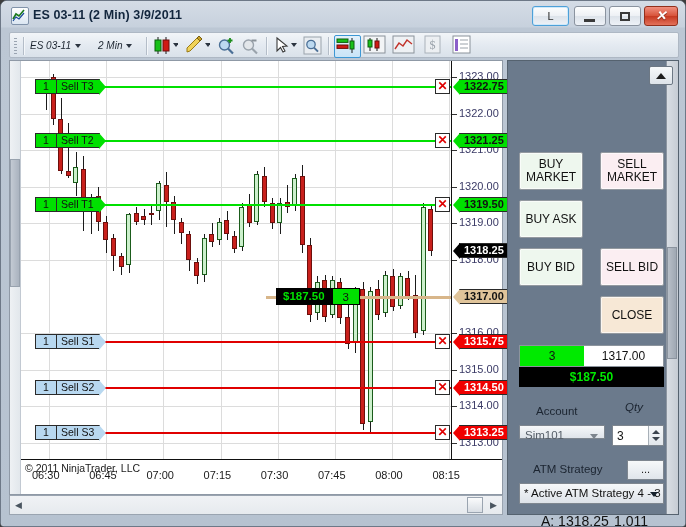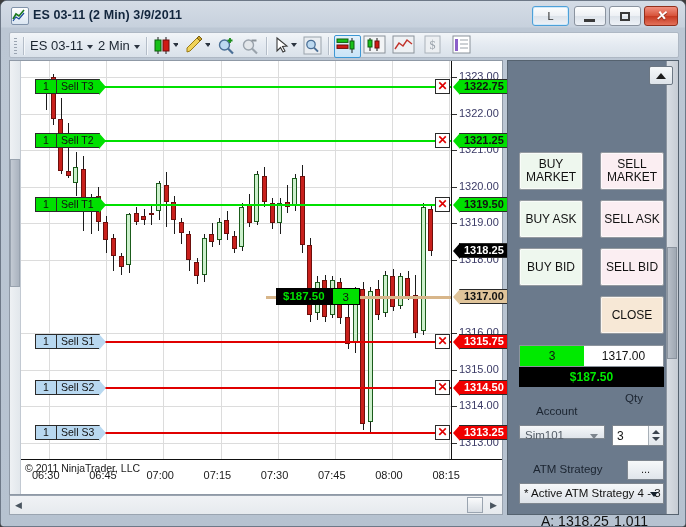--- a/index.html
+++ b/index.html
@@ -64,21 +64,21 @@
     position:absolute;left:8px;top:31px;width:670px;height:26px;
     background:linear-gradient(to bottom,#f2f5f8 0%,#e4eaf1 50%,#dae2ea 100%);
     border:1px solid #aeb8c4;border-radius:2px;box-sizing:border-box;
   }
   .grip{position:absolute;left:4px;top:5px;width:3px;height:16px;
     background-image:linear-gradient(to bottom,#9aa4b1 1px,transparent 1px);
     background-size:3px 3px;}
   .tsep{position:absolute;top:4px;width:1px;height:18px;background:#b4bdc8;box-shadow:1px 0 0 #f4f7fa;}
   .tdrop{
     position:absolute;top:3px;height:19px;line-height:19px;
-    font-size:13px;color:#1c2530;white-space:nowrap;cursor:default;
+    font-size:10px;color:#1c2530;white-space:nowrap;cursor:default;font-style:italic;
   }
   .caret{display:inline-block;margin-left:4px;border-left:3.5px solid transparent;border-right:3.5px solid transparent;border-top:4px solid #2b3440;vertical-align:middle;}
   .tbtn{position:absolute;top:2px;height:21px;width:21px;cursor:default;}
   .tbtn.sel{border:1px solid #3c97d4;border-radius:2px;background:linear-gradient(to bottom,#e3f1fb,#c9e4f7);}
 
   
   #chart-outer{
     position:absolute;left:8px;top:59px;width:494px;height:435px;
     background:#ffffff;border:1px solid #8f99a6;box-sizing:border-box;
   }
@@ -624,43 +624,40 @@
     <div class="tbtn2 sellc" style="left:92px;top:91px;">
       <div>
         <div>SELL</div>
         <div>MARKET</div>
       </div>
     </div>
 
     <div class="tbtn2 buyc" style="left:11px;top:139px;">
       <span>BUY ASK</span>
     </div>
-    <div class="tbtn2 sellc" style="left:92px;top:139px;">
-      <span>SELL ASK</span>
-    </div>
 
     <div class="tbtn2 buyc" style="left:11px;top:187px;">
       <span>BUY BID</span>
     </div>
     <div class="tbtn2 sellc" style="left:92px;top:187px;">
       <span>SELL BID</span>
     </div>
 
     <div class="tbtn2 revc" style="left:92px;top:235px;">
       <span>CLOSE</span>
     </div>
 
     <div id="posbar">
       <div id="pos-qty">3</div>
       <div id="pos-px">1317.00</div>
     </div>
     <div id="pnlbar">$187.50</div>
 
     <div class="plabel" style="left:28px;top:344px;">Account</div>
-    <div class="plabel" style="left:117px;top:331px;">Qty</div>
+    <div class="plabel" style="left:117px;top:340px;font-style:italic;">Qty</div>
 
     <div id="acct-sel">
       <span>Sim101</span>
       <i></i>
     </div>
     <div id="qty-box">
       <span>3</span>
       <div id="qty-spin">
         <i id="qty-up"></i>
         <i id="qty-dn"></i>

